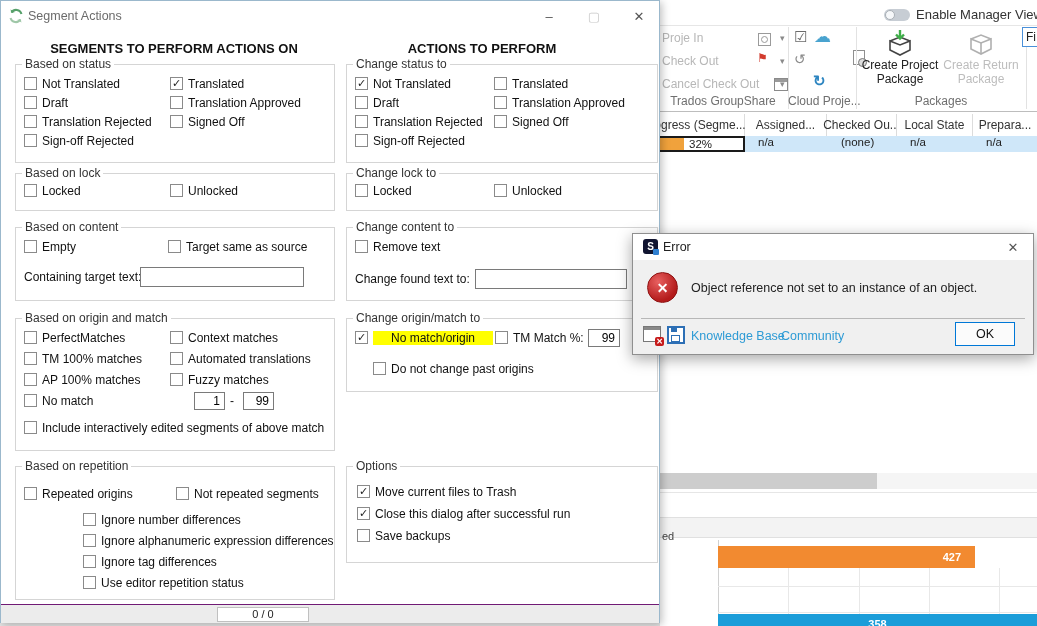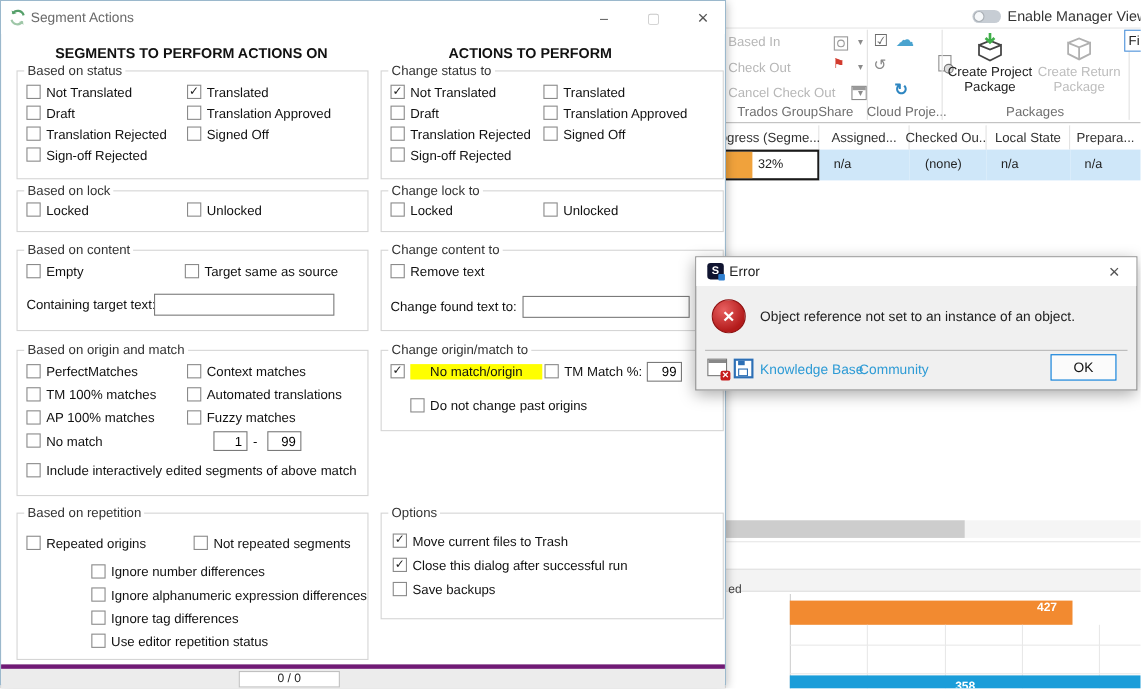--- a/index.html
+++ b/index.html
@@ -22,21 +22,21 @@
   #sa{left:0;top:0;width:658px;height:621px;background:#fff;border:1px solid #9bb8cc;
       z-index:20;box-shadow:2px 2px 8px rgba(0,0,0,.25)}
   #sa .titlebar{position:absolute;left:0;top:0;right:0;height:30px;background:#fff}
   #sa .title{position:absolute;left:27px;top:8px;font-size:12.5px;color:#6b6b6b}
   .winbtn{position:absolute;top:4px;width:30px;height:22px;display:flex;align-items:center;
           justify-content:center;font-size:13px;color:#555}
   .colhdr{position:absolute;top:40px;font-weight:bold;font-size:13px;color:#111;text-align:center}
   #perform-btn{position:absolute;left:389px;top:408px;width:229px;height:33px;
       background:#dcdcdc;border:2px solid #2e86c8;font:12.5px "Liberation Sans",sans-serif;color:#111}
   #sa .statusstrip{position:absolute;left:0;top:603px;width:658px;height:18px;
-      background:#ececec;border-top:4px solid #701a75}
+      background:#ececec;border-top:1px solid #701a75}
   #sa .progressbox{position:absolute;left:216px;top:2px;width:90px;height:13px;background:#fff;
       border:1px solid #c0c0c0;font-size:11px;color:#222;text-align:center;line-height:13px}
   
   #err{left:632px;top:233px;width:400px;height:120px;background:#f0f0f0;border:1px solid #8f8f8f;
        z-index:30;box-shadow:0 4px 14px rgba(0,0,0,.35)}
   #err .titlebar{position:absolute;left:0;top:0;right:0;height:26px;background:#fff}
   #err .title{position:absolute;left:30px;top:6px;font-size:12.5px;color:#222}
   .slogo{position:absolute;left:10px;top:5px;width:15px;height:15px;background:#101430;border-radius:3px;
          color:#fff;font-size:10px;font-weight:bold;display:flex;align-items:center;justify-content:center}
   .slogo::after{content:"";position:absolute;right:-1px;bottom:-1px;width:6px;height:6px;background:#2f7fd0;border-radius:1px}
@@ -59,42 +59,42 @@
   .floppy-icon::before{content:"";position:absolute;left:2px;top:0;width:6px;height:4px;background:#2d6fb5}
   .floppy-icon::after{content:"";position:absolute;left:2px;bottom:0;width:7px;height:5px;border:1px solid #2d6fb5}
   
   #bg{position:absolute;inset:0;z-index:10}
   .ribbon-lbl{position:absolute;font-size:12px;color:#b7b7b7;white-space:nowrap}
   .grp-caption{position:absolute;top:94px;font-size:12px;color:#6f6f6f;white-space:nowrap}
   .vsep{position:absolute;top:27px;height:82px;width:1px;background:#e2e2e2}
   .caret{font-size:9px;color:#8a8a8a}
   .th{position:absolute;top:114px;height:22px;box-sizing:border-box;border-right:1px solid #dcdcdc;
       font-size:12px;color:#333;display:flex;align-items:center;justify-content:center;background:#fff;white-space:nowrap}
-  .td{position:absolute;top:136px;height:28px;box-sizing:border-box;font-size:11.5px;color:#222;
-      display:flex;align-items:center;padding-left:13px;background:#cfe7f9;white-space:nowrap}
+  .td{position:absolute;top:136px;height:16px;box-sizing:border-box;font-size:11.5px;color:#222;
+      display:flex;padding-left:13px;background:#cfe7f9;white-space:nowrap}
   .calendar-icon{position:relative;width:12px;height:11px;border:1px solid #8a8a8a;background:#fff;display:inline-block}
   .calendar-icon::before{content:"";position:absolute;left:0;top:0;right:0;height:3px;background:#9a9a9a}
   .checkin-icon{position:relative;width:11px;height:11px;border:1px solid #9a9a9a;background:#fff;display:inline-block}
   .checkin-icon::after{content:"";position:absolute;left:2px;top:2px;width:5px;height:5px;border:1px solid #9a9a9a;border-radius:50%}
   .page-icon{position:relative;width:10px;height:13px;border:1px solid #8f8f8f;background:#fff;display:inline-block}
   .page-icon::after{content:"";position:absolute;right:-3px;bottom:-3px;width:7px;height:7px;border:1px solid #777;border-radius:50%;background:#ddd}
   .toggle{position:absolute;left:884px;top:9px;width:26px;height:12px;border-radius:6px;background:#c7cdd4}
   .toggle::before{content:"";position:absolute;left:1px;top:1px;width:10px;height:10px;border-radius:50%;background:#f6f8fa;border:1px solid #aab0b6;box-sizing:border-box}
 </style>
 </head>
 <body>
 
 <div id="bg">
   
   <div class="toggle"></div>
   <div class="abs" style="left:916px;top:7px;width:121px;height:16px;overflow:hidden;font-size:13px;color:#333;white-space:nowrap">Enable Manager View (Bet</div>
   <div class="abs" style="left:656px;top:25px;width:381px;height:1px;background:#e6e6e6"></div>
 
   
-  <div class="ribbon-lbl" style="left:662px;top:31px">Based In</div>
+  <div class="ribbon-lbl" style="left:662px;top:31px">Proje In</div>
   <span class="abs checkin-icon" style="left:758px;top:31px"></span>
   <span class="abs caret" style="left:780px;top:33px">▾</span>
 
   <div class="ribbon-lbl" style="left:662px;top:54px">Check Out</div>
   <span class="abs" style="left:757px;top:51px;font-size:12px;color:#d23b2e">⚑</span>
   <span class="abs caret" style="left:780px;top:56px">▾</span>
 
   <div class="ribbon-lbl" style="left:662px;top:77px">Cancel Check Out</div>
   <span class="abs calendar-icon" style="left:757px;top:76px"></span>
   <span class="abs caret" style="left:780px;top:79px">▾</span>
@@ -153,21 +153,21 @@
   <div class="abs" style="left:656px;top:492px;width:381px;height:1px;background:#e6e6e6"></div>
 
   
   <div class="abs" style="left:656px;top:517px;width:381px;height:19px;background:#f3f3f3;
        border-top:1px solid #e0e0e0;border-bottom:1px solid #e0e0e0"></div>
 
   
   <div class="abs" style="left:662px;top:530px;font-size:11px;color:#444">ed</div>
   <div class="abs" style="left:718px;top:540px;width:1px;height:86px;background:#d0d0d0"></div>
   <div class="abs" style="left:718px;top:546px;width:257px;height:22px;background:#f28a30;color:#fff;
-       font-size:11px;font-weight:bold;display:flex;justify-content:flex-end;padding-right:14px;box-sizing:border-box">
+       font-size:11px;font-weight:bold;display:flex;align-items:center;justify-content:flex-end;padding-right:14px;box-sizing:border-box">
     <span>427</span>
   </div>
   <div class="abs" style="left:788px;top:568px;width:1px;height:58px;background:#e8e8e8"></div>
   <div class="abs" style="left:859px;top:568px;width:1px;height:58px;background:#e8e8e8"></div>
   <div class="abs" style="left:929px;top:568px;width:1px;height:58px;background:#e8e8e8"></div>
   <div class="abs" style="left:999px;top:568px;width:1px;height:58px;background:#e8e8e8"></div>
   <div class="abs" style="left:718px;top:586px;width:319px;height:1px;background:#e8e8e8"></div>
   <div class="abs" style="left:718px;top:612px;width:319px;height:1px;background:#e8e8e8"></div>
   <div class="abs" style="left:718px;top:614px;width:319px;height:12px;background:#1b9dd9;color:#fff;
        font-size:11px;font-weight:bold;display:flex;justify-content:center;overflow:hidden">

